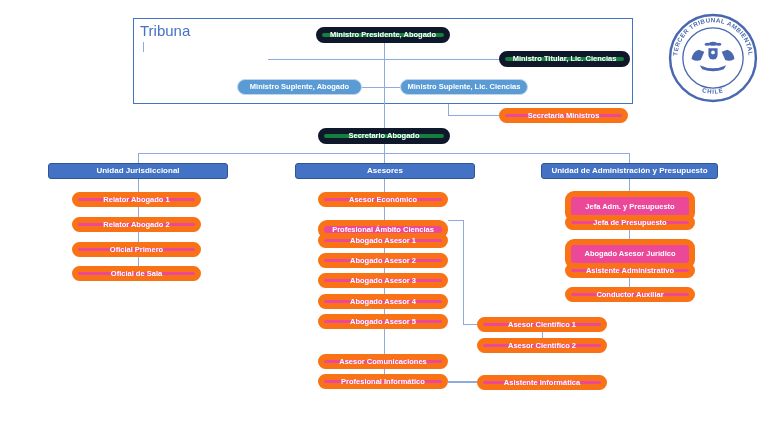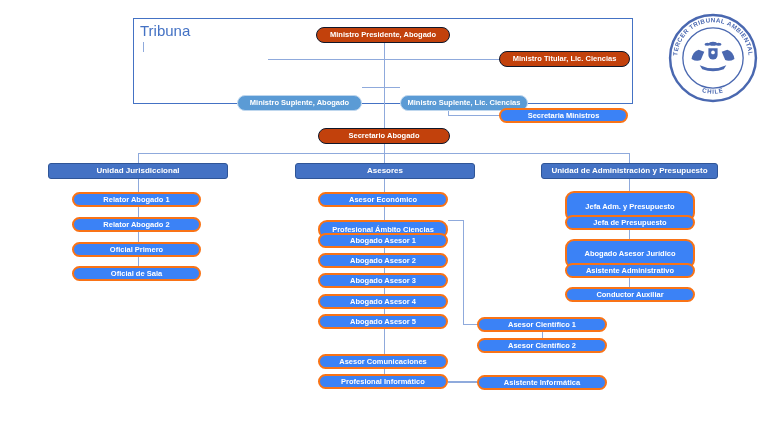--- a/index.html
+++ b/index.html
@@ -3,23 +3,23 @@
 <meta charset="utf-8">
 <style>
   html,body{margin:0;padding:0;background:#fff;}
   #stage{position:relative;width:768px;height:432px;background:#ffffff;overflow:hidden;
          font-family:"Liberation Sans",sans-serif;}
   .line{position:absolute;background:#8FAADC;z-index:1;}
   .node{position:absolute;display:flex;align-items:center;justify-content:center;
         box-sizing:border-box;color:#ffffff;font-weight:bold;font-size:7.5px;
         text-align:center;z-index:2;line-height:1;white-space:nowrap;}
   .pill{border-radius:9px;}
-  .blue{background:#c2410c;border:1px solid #0f172a;}
-  .lightblue{background:#5B9BD5;border:1px solid #BFD7EE;margin-top:16px;}
-  .gray{background:#3b82f6;border:2px solid #f97316;}
+  .blue{background:#15803d;border:6px solid #0f172a;}
+  .lightblue{background:#5B9BD5;border:1px solid #BFD7EE;}
+  .gray{background:#ec4899;border:6px solid #f97316;}
   .header{background:#4472C4;border:1px solid #2F5597;border-radius:3px;font-size:8px;}
   .frame{position:absolute;border:1px solid #4472C4;box-sizing:border-box;z-index:0;}
   .title{position:absolute;color:#4472C4;font-size:15px;z-index:2;}
   #seal{position:absolute;left:667px;top:12px;z-index:2;}
 </style>
 </head>
 <body>
 
 <div id="stage">
 

